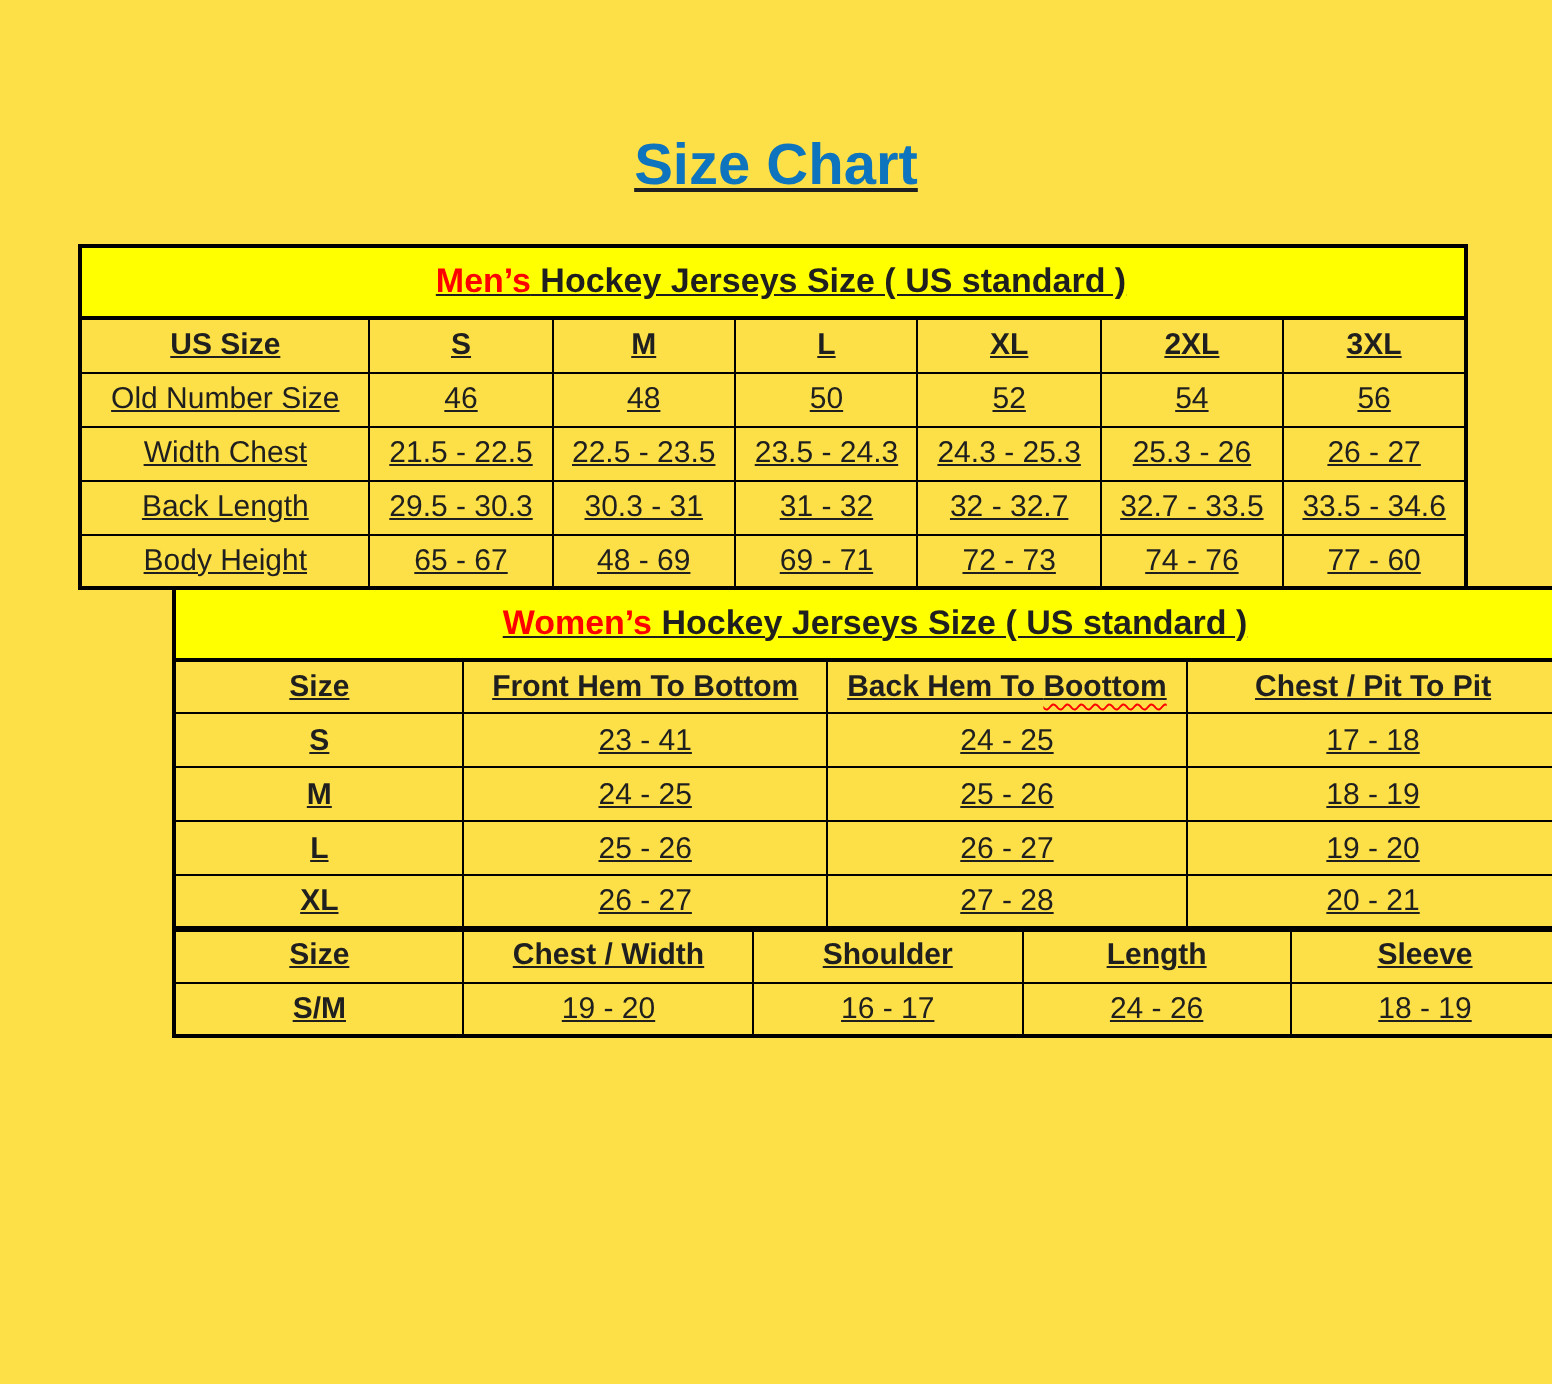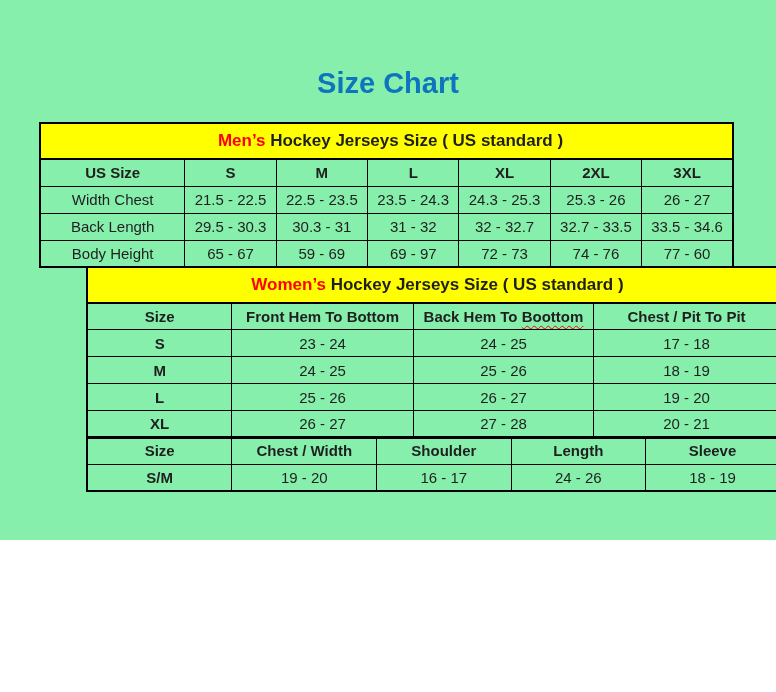--- a/index.html
+++ b/index.html
@@ -2,21 +2,21 @@
 <html style="--title-blue: #0F74BE; --band-yellow: #FFFF00; --accent-red: #FF0000; --border-black: #000000; --text-black: #1F1F1F;"><head>
 <meta charset="utf-8">
 <style>
   * { box-sizing: border-box; margin: 0; padding: 0; }
   html, body { background: #ffffff; }
   body {
     width: 776px; height: 692px;
     font-family: "Liberation Sans", sans-serif;
     color: var(--text-black, #1f1f1f);
   }
-  .page { position: relative; width: 776px; height: 540px; overflow: hidden; background: #86efac; }
+  .page { position: relative; width: 776px; height: 692px; overflow: hidden; background: #fde047; text-decoration: underline; }
   .page-title {
     margin-top: 66px; margin-bottom: 22px;
     text-align: center;
     font-size: 29px; line-height: 34px; font-weight: bold;
     color: var(--title-blue, #0F74BE);
   }
   .tables { margin-left: 39px; width: 695px; }
   table.size-table {
     border-collapse: collapse;
     width: 695px;
@@ -84,42 +84,51 @@
           <tr class="header-row">
             <td class="header-cell">US Size</td>
             <td class="header-cell">S</td>
             <td class="header-cell">M</td>
             <td class="header-cell">L</td>
             <td class="header-cell">XL</td>
             <td class="header-cell">2XL</td>
             <td class="header-cell">3XL</td>
           </tr>
           <tr class="data-row">
+            <td class="row-label">Old Number Size</td>
+            <td class="value-cell">46</td>
+            <td class="value-cell">48</td>
+            <td class="value-cell">50</td>
+            <td class="value-cell">52</td>
+            <td class="value-cell">54</td>
+            <td class="value-cell">56</td>
+          </tr>
+          <tr class="data-row">
             <td class="row-label">Width Chest</td>
             <td class="value-cell">21.5 - 22.5</td>
             <td class="value-cell">22.5 - 23.5</td>
             <td class="value-cell">23.5 - 24.3</td>
             <td class="value-cell">24.3 - 25.3</td>
             <td class="value-cell">25.3 - 26</td>
             <td class="value-cell">26 - 27</td>
           </tr>
           <tr class="data-row">
             <td class="row-label">Back Length</td>
             <td class="value-cell">29.5 - 30.3</td>
             <td class="value-cell">30.3 - 31</td>
             <td class="value-cell">31 - 32</td>
             <td class="value-cell">32 - 32.7</td>
             <td class="value-cell">32.7 - 33.5</td>
             <td class="value-cell">33.5 - 34.6</td>
           </tr>
           <tr class="data-row">
             <td class="row-label">Body Height</td>
             <td class="value-cell">65 - 67</td>
-            <td class="value-cell">59 - 69</td>
-            <td class="value-cell">69 - 97</td>
+            <td class="value-cell">48 - 69</td>
+            <td class="value-cell">69 - 71</td>
             <td class="value-cell">72 - 73</td>
             <td class="value-cell">74 - 76</td>
             <td class="value-cell">77 - 60</td>
           </tr>
         </tbody>
       </table>
       <table class="size-table womens">
         <colgroup>
           <col class="c0">
           <col class="c1">
@@ -131,21 +140,21 @@
             <td class="band-cell" colspan="4"><span class="highlight-text">Women’s</span><span> Hockey Jerseys Size ( US standard )</span></td>
           </tr>
           <tr class="header-row">
             <td class="header-cell">Size</td>
             <td class="header-cell">Front Hem To Bottom</td>
             <td class="header-cell">Back Hem To <span class="squiggle">Boottom</span></td>
             <td class="header-cell">Chest / Pit To Pit</td>
           </tr>
           <tr class="data-row">
             <td class="row-label">S</td>
-            <td class="value-cell">23 - 24</td>
+            <td class="value-cell">23 - 41</td>
             <td class="value-cell">24 - 25</td>
             <td class="value-cell">17 - 18</td>
           </tr>
           <tr class="data-row">
             <td class="row-label">M</td>
             <td class="value-cell">24 - 25</td>
             <td class="value-cell">25 - 26</td>
             <td class="value-cell">18 - 19</td>
           </tr>
           <tr class="data-row">

